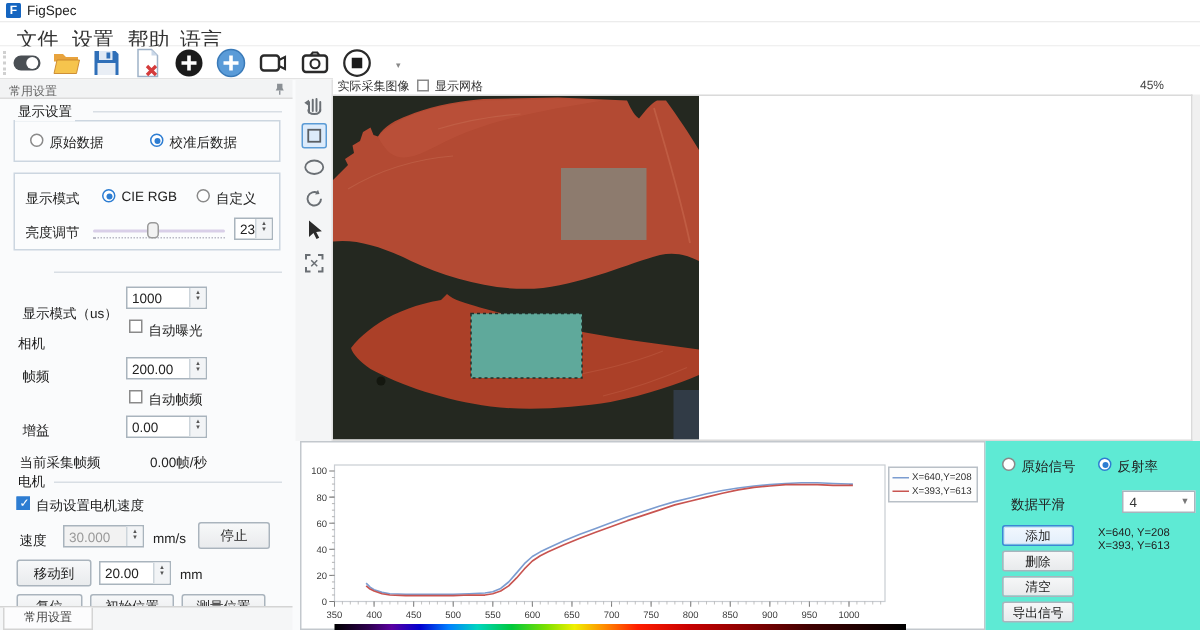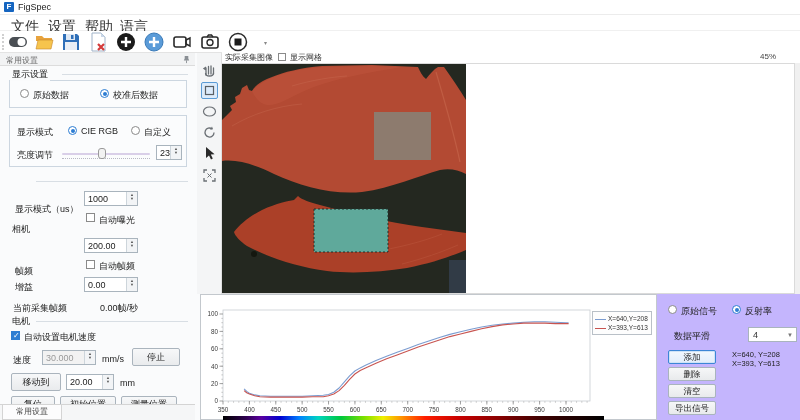--- a/index.html
+++ b/index.html
@@ -62,21 +62,21 @@
   #chart-header { position:absolute; left:0; top:0; width:455px; height:12px; background:#edeff1; border-bottom:1px solid #d5d8da; }
   #chart-title { position:absolute; left:5px; top:1px; font-size:8px; color:#333; }
   #spec-svg { position:absolute; left:1px; top:13px; }
   #legend { position:absolute; right:4px; top:16px; width:60px; border:1px solid #b9c0c7; background:#fdfdfd; font-size:6.5px; color:#333; padding:2px 2px; }
   .leg-row { height:9px; line-height:9px; white-space:nowrap; }
   .leg-line { display:inline-block; width:11px; height:1px; vertical-align:middle; margin-right:2px; }
   #spectrum-bar { position:absolute; left:22px; top:121px; width:381px; height:6px;
      background:linear-gradient(90deg,#000 0%,#2e004f 6%,#5a00a0 10%,#0000d0 15%,#0080ff 20%,#00d5c0 25%,#00c83c 31%,#7ce000 37%,#f0f000 42%,#ff9000 47%,#ff1e00 53%,#c80000 62%,#8b0000 72%,#400000 83%,#000 100%); }
 
   
-  #right-panel { left:657px; top:294px; width:143px; height:126px; background:#c4b5fd; }
+  #right-panel { left:657px; top:294px; width:143px; height:126px; background:#5eead4; }
   .rp-btn { position:absolute; left:11px; width:48px; height:14px; background:linear-gradient(#f6f7f8,#e8eaec); border:1px solid #a9b4bd; border-radius:2px; font-size:8.5px; color:#222; text-align:center; line-height:13px; }
   .rp-btn.primary { border:1px solid #3c86d6; box-shadow:inset 0 0 0 1px #cfe3f7; background:linear-gradient(#f2f8fe,#e2eefb); }
   #smooth-select { position:absolute; left:91px; top:33px; width:49px; height:15px; background:#fff; border:1px solid #a9b4bd; font-size:9px; }
   #smooth-select .val { position:absolute; left:4px; top:2px; }
   #smooth-select .car { position:absolute; right:3px; top:4px; font-size:6px; color:#777; }
   #points-list { position:absolute; left:75px; top:56px; font-size:7.5px; color:#222; line-height:9px; }
 
   svg text { font-family:"Liberation Sans", sans-serif; }
 </style>
 </head>
@@ -174,21 +174,21 @@
   <div class="group-label" style="left:10px; top:122px;margin-top:48px;">相机</div>
   <div class="group-line" style="left:36px; top:128px; width:152px;"></div>
   <div class="rlabel" style="left:15px; top:150px;">显示模式（us）</div>
   <div class="spin" style="left:84px; top:138px; width:54px; height:15px;">
     <span class="v">1000</span>
       <span class="ud">▲<br>▼</span>
   </div>
   <div class="chk" style="left:86px; top:160px;"></div>
   <div class="rlabel" style="left:99px; top:161px;">自动曝光</div>
 
-  <div class="rlabel" style="left:15px; top:212px;">帧频</div>
+  <div class="rlabel" style="left:15px; top:192px;">帧频</div>
   <div class="spin" style="left:84px; top:185px; width:54px; height:15px;">
     <span class="v">200.00</span>
       <span class="ud">▲<br>▼</span>
   </div>
   <div class="chk" style="left:86px; top:207px;"></div>
   <div class="rlabel" style="left:99px; top:207px;">自动帧频</div>
 
   <div class="rlabel" style="left:15px; top:228px;">增益</div>
   <div class="spin" style="left:84px; top:224px; width:54px; height:15px;">
     <span class="v">0.00</span>

